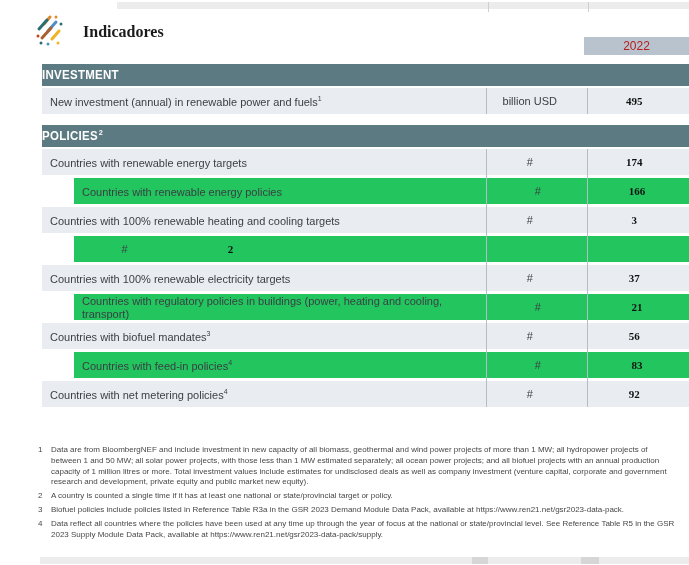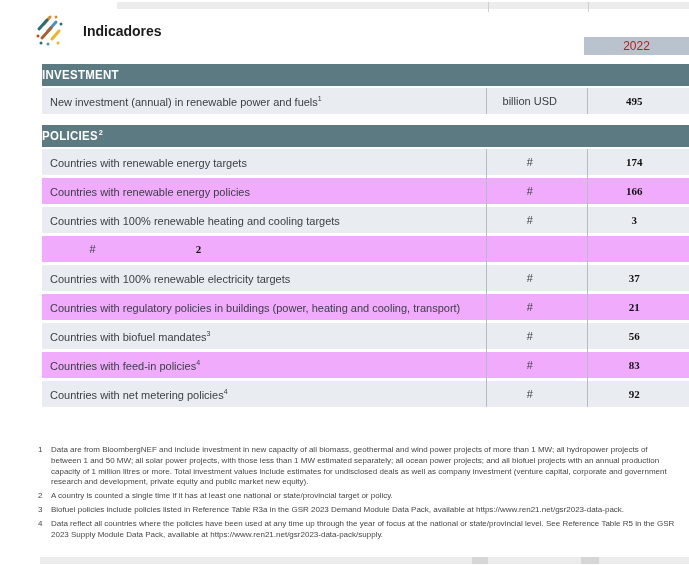--- a/index.html
+++ b/index.html
@@ -17,21 +17,21 @@
   .top-tick  { position:absolute; top:2px; width:1px; height:10px; background:#cfcfcf; }
   .top-tick.t1 { left:488px; } .top-tick.t2 { left:588px; }
   .bottom-strip { position:absolute; top:557px; left:40px; width:649px; height:7px; background:#ececec; }
   .bottom-seg { position:absolute; top:557px; height:7px; background:#d6d6d6; }
   .bottom-seg.s1 { left:472px; width:16px; } .bottom-seg.s2 { left:581px; width:18px; }
 
   
   .brand-icon { position:absolute; left:35px; top:12px; width:30px; height:37px; }
   .page-title {
     position:absolute; left:83px; top:23px;
-    font-size:14px; font-weight:bold; color:#1a1a1a;
+    font-size:16px; font-weight:bold; color:#1a1a1a;font-family:Liberation Serif, serif;
   }
   .year-badge {
     position:absolute; right:0; top:37px; width:105px; height:18px;
     background:#b8c3cd; color:#b91c1c;
     font-size:12px; font-weight:500;
     display:flex; align-items:center; justify-content:center;
   }
 
   
   .tbl { position:absolute; left:42px; top:64px; width:647px; }
@@ -45,21 +45,21 @@
   .sec-header sup { font-size:8px; margin-left:1px; }
   .sec-body { position:relative; }
   .sec-body .vline { position:absolute; top:0; bottom:0; width:1px; background:#b5bdc4; }
   .vline.v1 { left:444px; } .vline.v2 { left:545px; }
   .row {
     display:flex; align-items:center; height:26px; margin-bottom:3px;
     font-size:11px; color:#3a3f43;
   }
   .row:last-child { margin-bottom:0; }
   .row.gray { background:#e9edf1; }
-  .row.white { background:#f0abfc; }
+  .row.white { background:#22c55e;margin-left:32px; }
   .cell.label { width:444px; padding-left:8px; padding-right:10px; }
   .cell.label sup { font-size:7px; }
   .cell.unit  { width:101px; text-align:center; }
   .cell.value { width:111px; text-align:center; font-weight:bold; color:#111;font-family:Liberation Serif, serif; }
   .sec-gap { height:8px; }
 
   
   .footnotes { position:absolute; left:38px; top:445px; width:642px; }
   .fn {
     position:relative; padding-left:13px; margin-bottom:3px;

